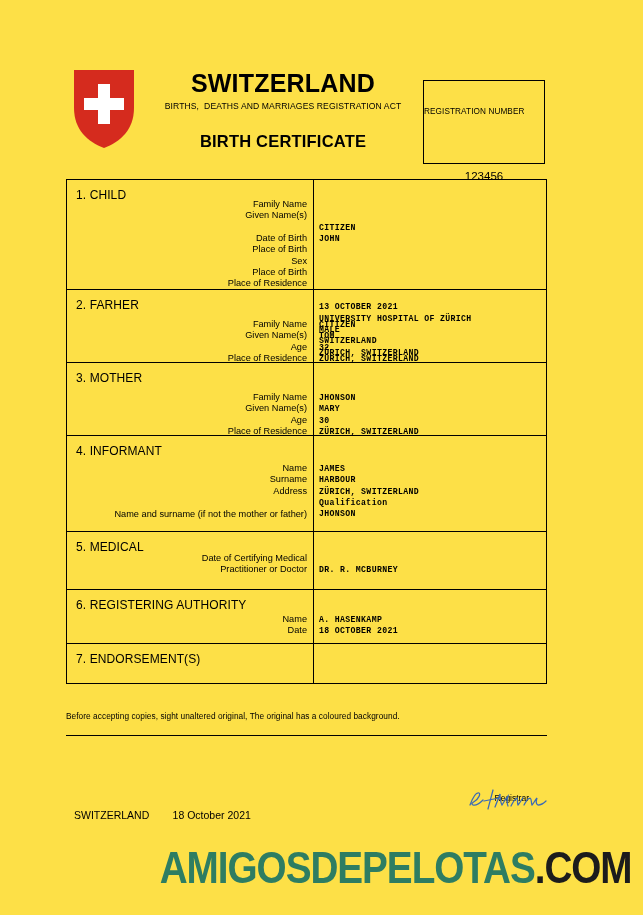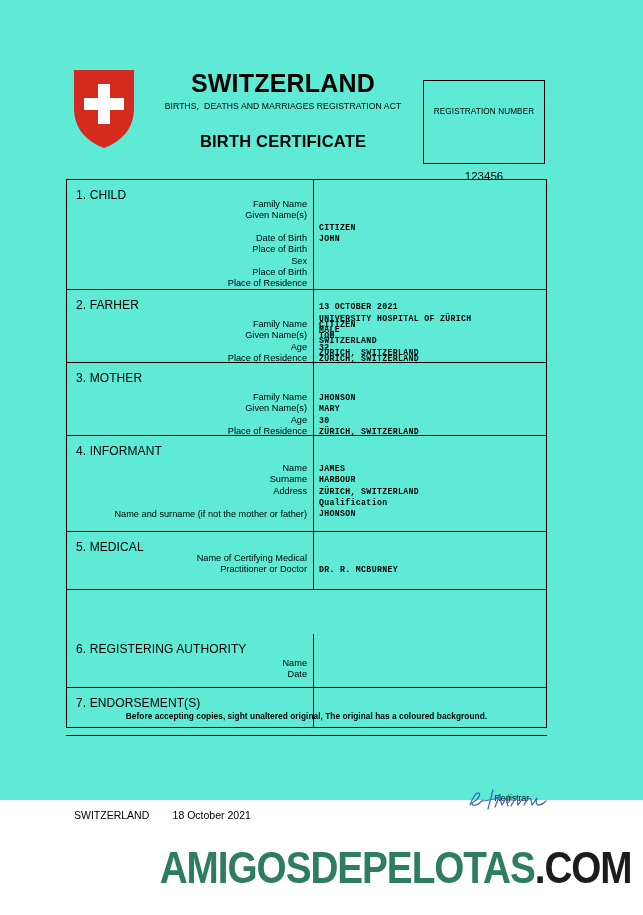--- a/index.html
+++ b/index.html
@@ -12,22 +12,22 @@
     height: 915px;
     position: relative;
     font-family: "Liberation Sans", sans-serif;
     color: #000;
     overflow: hidden;
   }
 
   .page {
     position: absolute;
     left: 0; top: 0;
-    width: 643px; height: 800px;
-    background: #5eead4;
+    width: 643px; height: 915px;
+    background: #fde047;
   }
 
   
   .header {
     position: absolute;
     left: 66px; top: 60px;
     width: 480px; height: 115px;
   }
 
   .shield {
@@ -66,21 +66,20 @@
   .regbox {
     position: absolute;
     left: 357px; top: 20px;
     width: 122px; height: 84px;
     border: 1.4px solid #000;
     box-sizing: border-box;
   }
   .regbox-label {
     position: absolute;
     left: 0; right: 0; top: 26px;
-    text-align: center;
     font-size: 8.2px;
     letter-spacing: 0.1px;
   }
   .regbox-value {
     position: absolute;
     left: 0; right: 0; top: 55px;
     text-align: center;
     font-size: 11.5px;
     margin-top: 34px;
   }
@@ -133,21 +132,21 @@
     white-space: pre;
   }
   .lblgap { height: 11px; }
 
   
   .sec-child     { height: 110px; }
   .sec-father    { height: 73px; }
   .sec-mother    { height: 73px; }
   .sec-informant { height: 96px; }
   .sec-medical   { height: 58px; }
-  .sec-registrar { height: 54px; margin-top: 44px; }
+  .sec-registrar { height: 54px; }
   .sec-endorse   { height: 39px; }
 
   .sec-child .labels,  .sec-child .values  { top: 19px; }
   .sec-father .labels, .sec-father .values { top: 29px; }
   .sec-mother .labels, .sec-mother .values { top: 29px; }
   .sec-informant .labels, .sec-informant .values { top: 27px; }
   .sec-medical .labels, .sec-medical .values { top: 21px; }
   .sec-medical .values { top: 32px; }
   .sec-registrar .labels, .sec-registrar .values { top: 24px; }
 
@@ -167,23 +166,23 @@
     line-height: 11.4px;
     letter-spacing: 0.35px;
     white-space: pre;
   }
 
   
   .notice {
     position: absolute;
     left: 66px; top: 711px;
     width: 481px;
-    text-align: center;
+    text-align: left;
     font-size: 8.3px;
-    font-weight: bold;
+    font-weight: normal;
     letter-spacing: 0.05px;
   }
   .hr-line {
     position: absolute;
     left: 66px; top: 735px;
     width: 481px;
     height: 1px;
     background: #000;
   }
 
@@ -326,30 +325,32 @@
 HARBOUR
 ZÜRICH, SWITZERLAND</div>
       <div class="informant-note">Name and surname (if not the mother or father)</div>
       <div class="informant-qual">Qualification
 JHONSON</div>
     </div>
 
     <div class="section sec-medical">
       <div class="divider"></div>
       <div class="sec-title">5. MEDICAL</div>
-      <div class="labels" style="white-space:pre">Name of Certifying Medical
+      <div class="labels" style="white-space:pre">Date of Certifying Medical
 Practitioner or Doctor</div>
       <div class="values">DR. R. MCBURNEY</div>
     </div>
 
     <div class="section sec-registrar">
       <div class="divider"></div>
       <div class="sec-title">6. REGISTERING AUTHORITY</div>
       <div class="labels" style="white-space:pre">Name
 Date</div>
+      <div class="values">A. HASENKAMP
+18 OCTOBER 2021</div>
     </div>
 
     <div class="section sec-endorse">
       <div class="divider"></div>
       <div class="sec-title">7. ENDORSEMENT(S)</div>
     </div>
   </div>
 
   <div class="notice">Before accepting copies, sight unaltered original, The original has a coloured background.</div>
   <div class="hr-line"></div>

